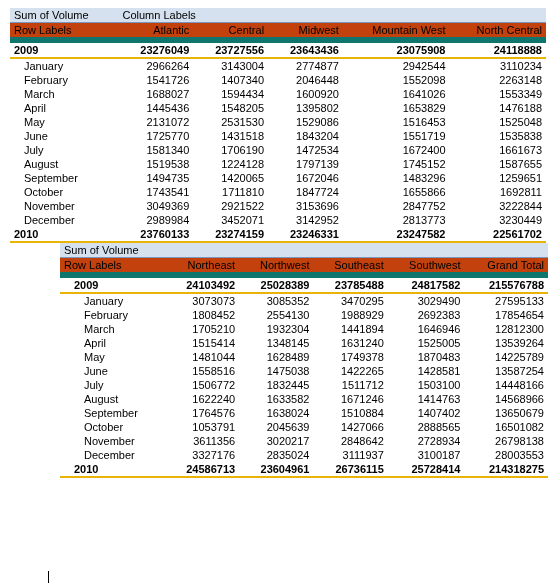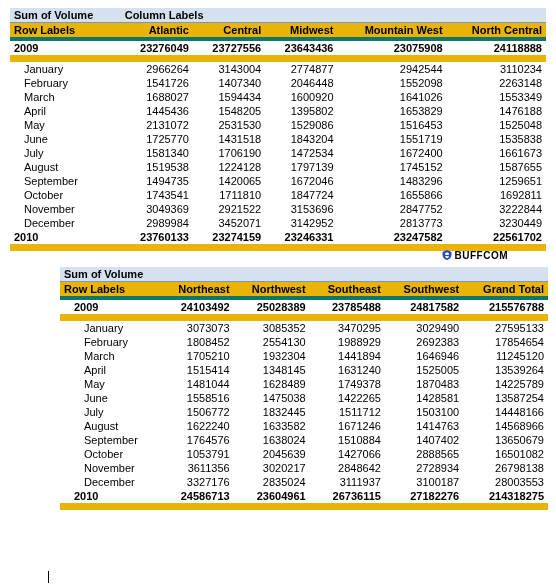--- a/index.html
+++ b/index.html
@@ -1,23 +1,23 @@
 <!DOCTYPE html>
 <html><head>
 <meta charset="utf-8">
 <style>
   *{box-sizing:border-box}
   body{margin:0;background:#fff;font-family:"Segoe UI",Arial,sans-serif;font-size:11px;color:#000;width:556px}
   .wrap{padding:8px 10px}
   table{border-collapse:collapse;width:100%}
   td,th{padding:1px 4px;white-space:nowrap;font-weight:normal}
   .hdr td,.hdr th{background:#d6e1ef;border-bottom:1px solid #7a98bf}
-  .hdr2 td,.hdr2 th{background:#eab308;border-bottom:4px solid #0f766e}
-  .yr td{font-weight:bold;border-bottom:7px solid #eab308}
-  .rl{font-weight:bold}
+  .hdr2 td,.hdr2 th{background:#c2410c;border-bottom:6px solid #0f766e}
+  .yr td{font-weight:bold;border-bottom:2px solid #eab308}
+  .rl{font-weight:normal}
   .n{text-align:right}
   .indent{padding-left:14px}
   .second{margin-left:50px;width:488px}
   .brand{position:relative;height:16px}
   .brand .lg{position:absolute;right:38px;top:-2px;font-weight:bold;font-size:10px;color:#000;letter-spacing:0.5px}
   .brand .gl{display:inline-block;width:12px;height:12px;margin-right:2px;vertical-align:-2px}
   .brand svg{width:12px;height:12px}
   .cur{position:absolute;left:48px;bottom:2px;width:1px;height:12px;background:#000}
 </style>
 </head>
@@ -151,30 +151,20 @@
     <td class="rl">2010</td>
     <td class="n">23760133</td>
           <td class="n">23274159</td>
           <td class="n">23246331</td>
           <td class="n">23247582</td>
           <td class="n">22561702</td>
   </tr>
 </tbody>
     </table>
 
-<div class="brand">
-  <span class="lg">
-    <span class="gl">
-      <svg viewBox="0 0 24 24">
-            <path fill="#2b43d6" d="M12 2 L3 6 v5 c0 6 4 10 9 11 5-1 9-5 9-11 V6 L12 2z"></path>
-            <path fill="#fff" d="M8 10 c0-2 2-3 4-3 s4 1 4 3 c0 1-1 2-2 2 h-4 c-1 0-2-1-2-2z M8 14 h8 l-2 4 h-4 l-2-4z"></path>
-          </svg>
-    </span><span>BUFFCOM</span>
-  </span>
-</div>
 
 <div class="second">
 <table>
   <tbody>
           <tr class="hdr">
     <td class="rl" colspan="6">Sum of Volume</td>
   </tr>
   <tr class="hdr2">
     <td class="rl">Row Labels</td>
     <td class="n rl">Northeast</td>
@@ -208,21 +198,21 @@
             <td class="n">1988929</td>
             <td class="n">2692383</td>
             <td class="n">17854654</td>
           </tr>
           <tr>
             <td class="indent" style="padding-left: 24px;">March</td>
             <td class="n">1705210</td>
             <td class="n">1932304</td>
             <td class="n">1441894</td>
             <td class="n">1646946</td>
-            <td class="n">11245120</td>
+            <td class="n">12812300</td>
           </tr>
           <tr>
             <td class="indent" style="padding-left: 24px;">April</td>
             <td class="n">1515414</td>
             <td class="n">1348145</td>
             <td class="n">1631240</td>
             <td class="n">1525005</td>
             <td class="n">13539264</td>
           </tr>
           <tr>
@@ -289,21 +279,21 @@
             <td class="n">3100187</td>
             <td class="n">28003553</td>
           </tr>
         </tbody>
   <tbody>
           <tr class="yr">
     <td class="rl indent">2010</td>
     <td class="n">24586713</td>
             <td class="n">23604961</td>
             <td class="n">26736115</td>
-            <td class="n">27182276</td>
+            <td class="n">25728414</td>
             <td class="n">214318275</td>
   </tr>
 </tbody>
       </table>
 </div>
 
 <div class="cur"></div>
 
 </div>
 

